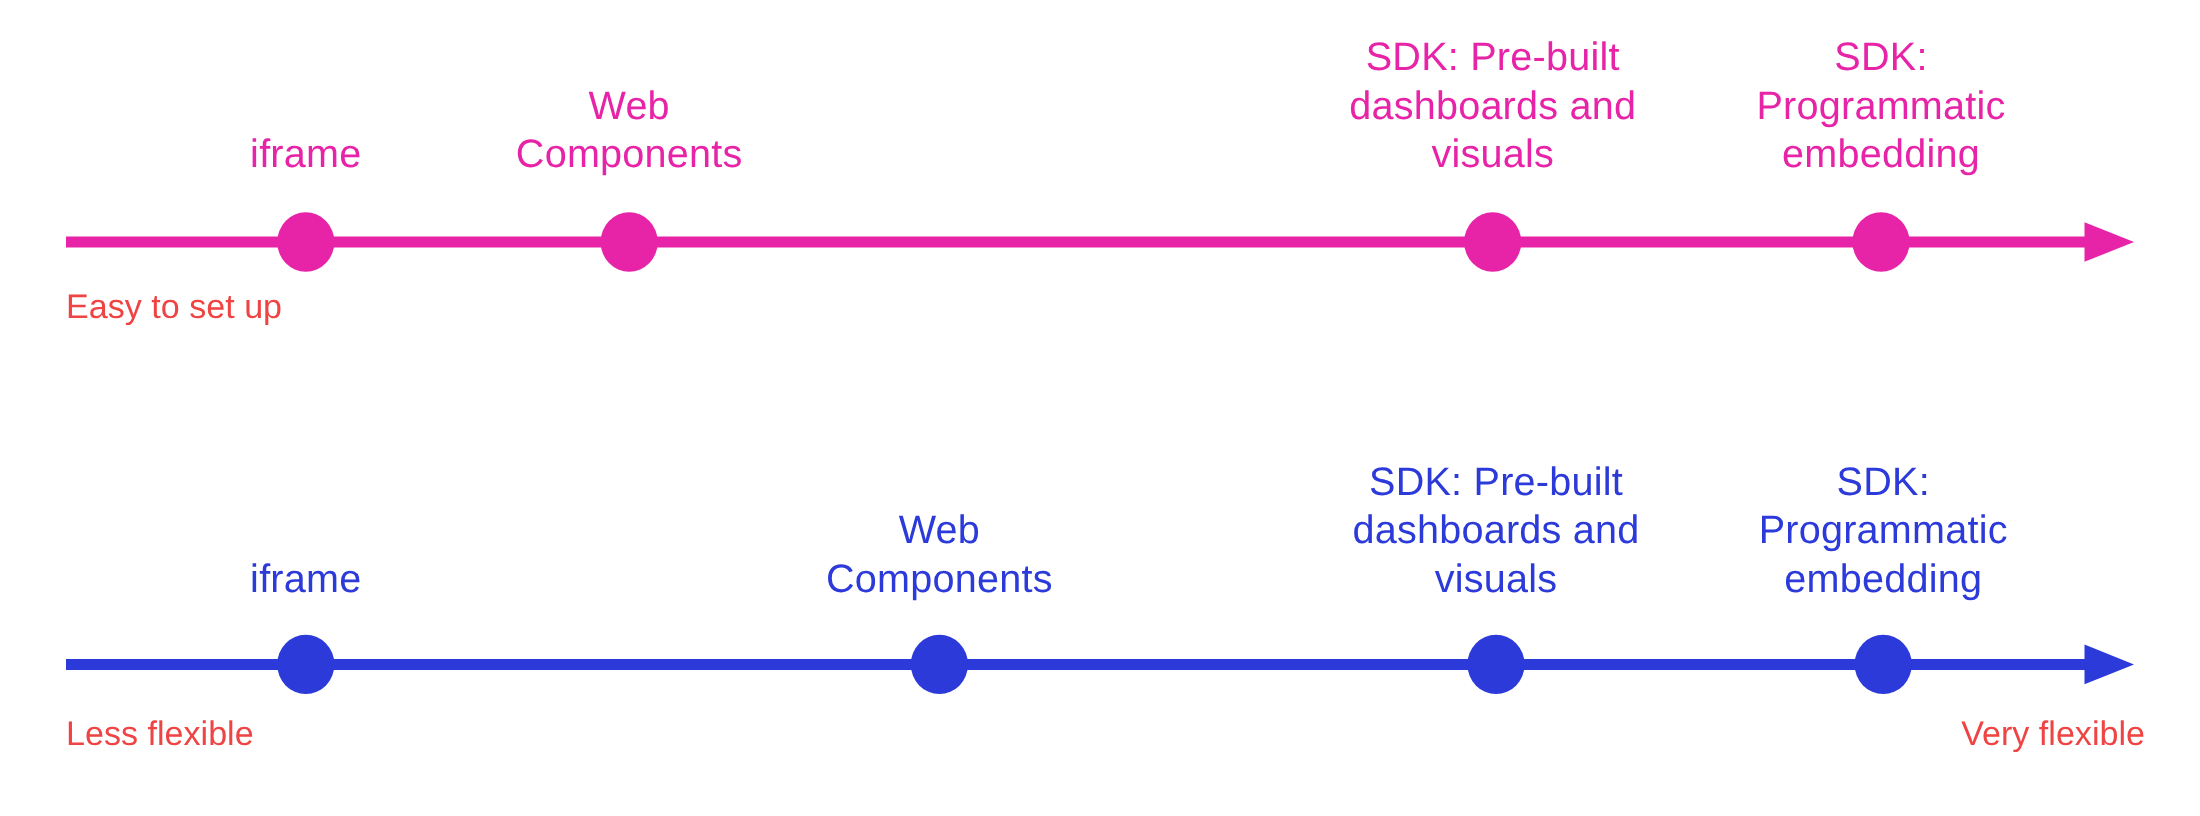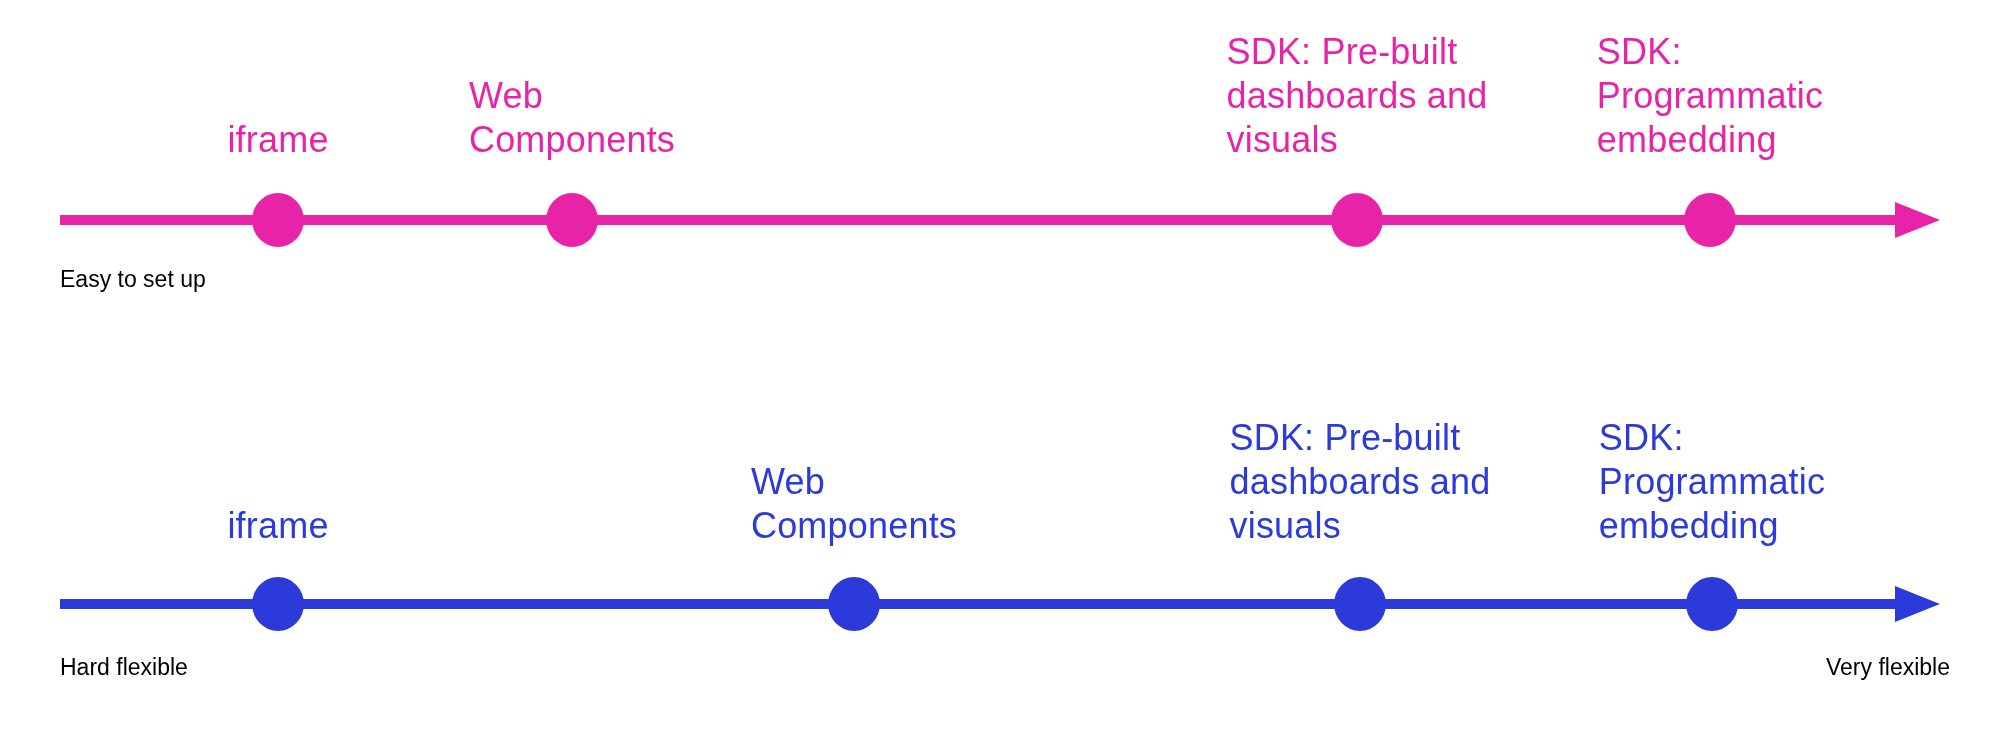--- a/index.html
+++ b/index.html
@@ -16,33 +16,33 @@
     font-family: "Liberation Sans", sans-serif;
   }
   #diagram-svg {
     position: absolute;
     left: 0;
     top: 0;
   }
   .item-label {
     position: absolute;
     transform: translateX(-50%);
-    text-align: left;
+    text-align: center;
     white-space: pre-line;
     font-size: 36px;
     line-height: 44px;
     font-weight: 400;
     letter-spacing: 0.2px;
   }
   .caption {
     position: absolute;
-    font-size: 23px;
+    font-size: 31px;
     line-height: 38px;
     font-weight: 400;
-    color: #000000;
+    color: #ef4444;
     white-space: nowrap;
   }
 </style>
 </head>
 <body>
 
 <div id="canvas">
   <svg id="diagram-svg" width="2000" height="742" viewBox="0 0 2000 742">
       <line x1="60" y1="220" x2="1900" y2="220" stroke="#E724A8" stroke-width="10"></line>
       <polygon points="1895,202 1940,220 1895,238" fill="#E724A8"></polygon>
@@ -69,15 +69,15 @@
     <div class="caption" style="left: 60px; top: 260px;">Easy to set up</div>
     <div class="item-label" style="left: 278px; bottom: 194px; color: rgb(43, 58, 217);">iframe</div>
     <div class="item-label" style="left: 854px; bottom: 194px; color: rgb(43, 58, 217);">Web
 Components</div>
     <div class="item-label" style="left: 1360px; bottom: 194px; color: rgb(43, 58, 217);">SDK: Pre-built
 dashboards and
 visuals</div>
     <div class="item-label" style="left: 1712px; bottom: 194px; color: rgb(43, 58, 217);">SDK:
 Programmatic
 embedding</div>
-    <div class="caption" style="left: 60px; top: 648px;">Hard flexible</div>
+    <div class="caption" style="left: 60px; top: 648px;">Less flexible</div>
     <div class="caption" style="right: 50px; top: 648px;">Very flexible</div>
   </div>
 
 </body></html>

